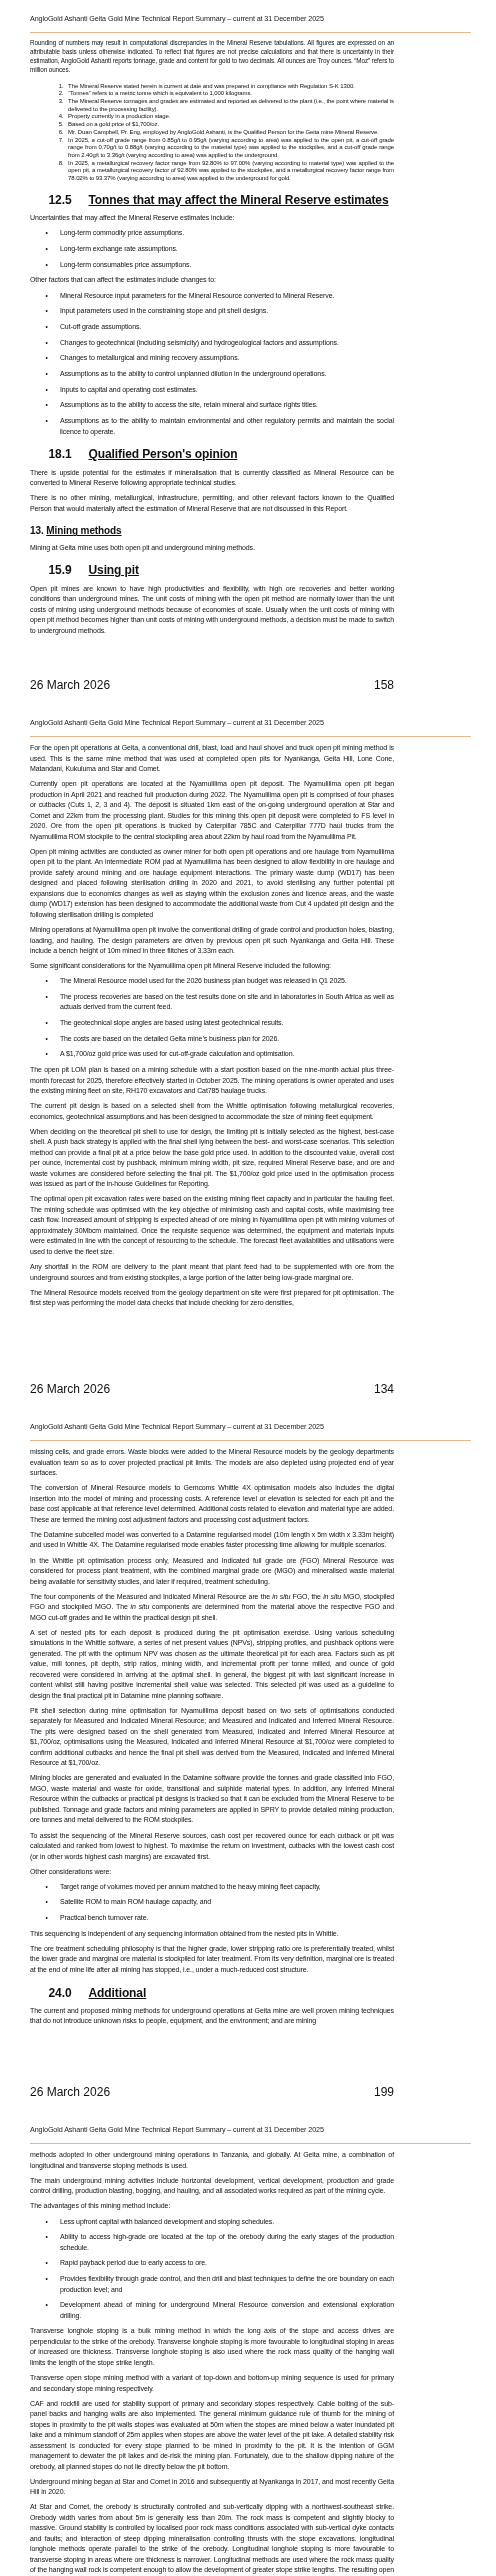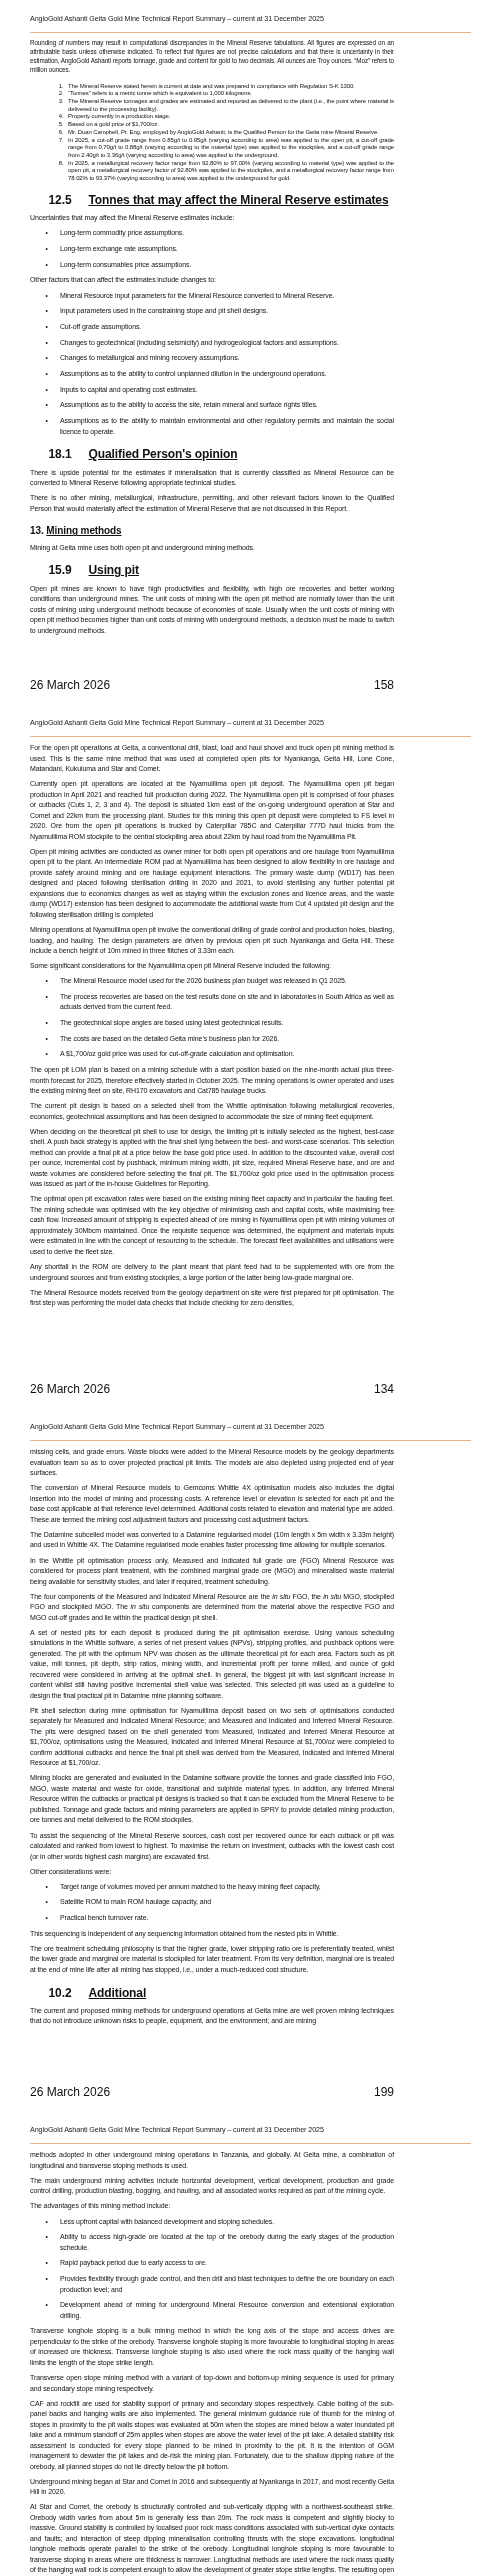--- a/index.html
+++ b/index.html
@@ -141,21 +141,21 @@
   <ul class="bullets">
     <li>Target range of volumes moved per annum matched to the heavy mining fleet capacity,</li>
     <li>Satellite ROM to main ROM haulage capacity, and</li>
     <li>Practical bench turnover rate.</li>
   </ul>
 
   <p>This sequencing is independent of any sequencing information obtained from the nested pits in Whittle.</p>
   <p>The ore treatment scheduling philosophy is that the higher grade, lower stripping ratio ore is preferentially treated, whilst the lower grade and marginal ore material is stockpiled for later treatment. From its very definition, marginal ore is treated at the end of mine life after all mining has stopped, i.e., under a much-reduced cost structure.</p>
 
   <h3 class="sub">
-    <span class="num">10.2</span>
+    <span class="num">24.0</span>
     <u>Additional</u>
   </h3>
   <p>The current and proposed mining methods for underground operations at Geita mine are well proven mining techniques that do not introduce unknown risks to people, equipment, and the environment; and are mining</p>
 
   <div class="footer">
     <span>26 March 2026</span>
     <span>199</span>
   </div>
 </div>
 

